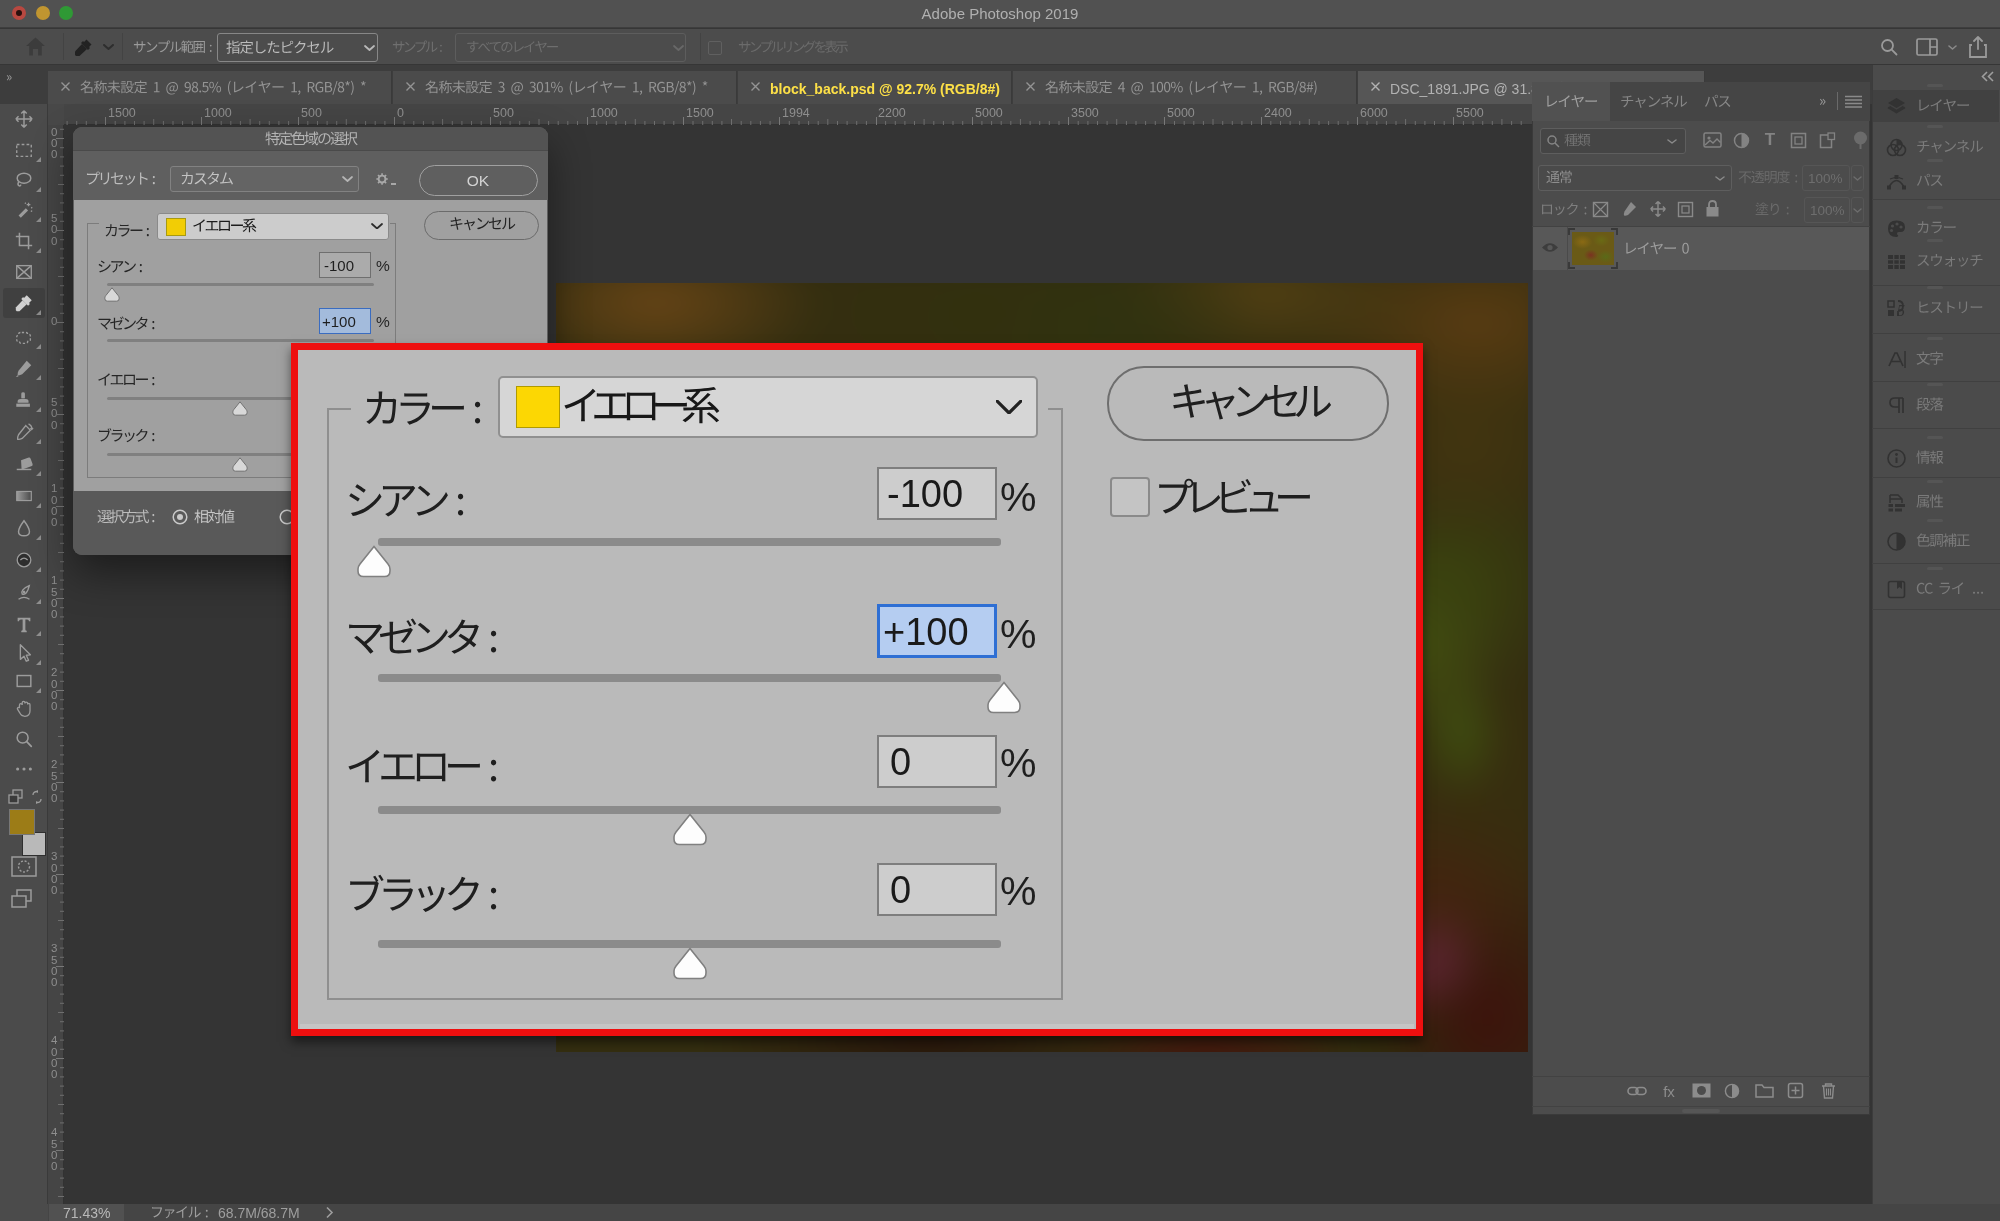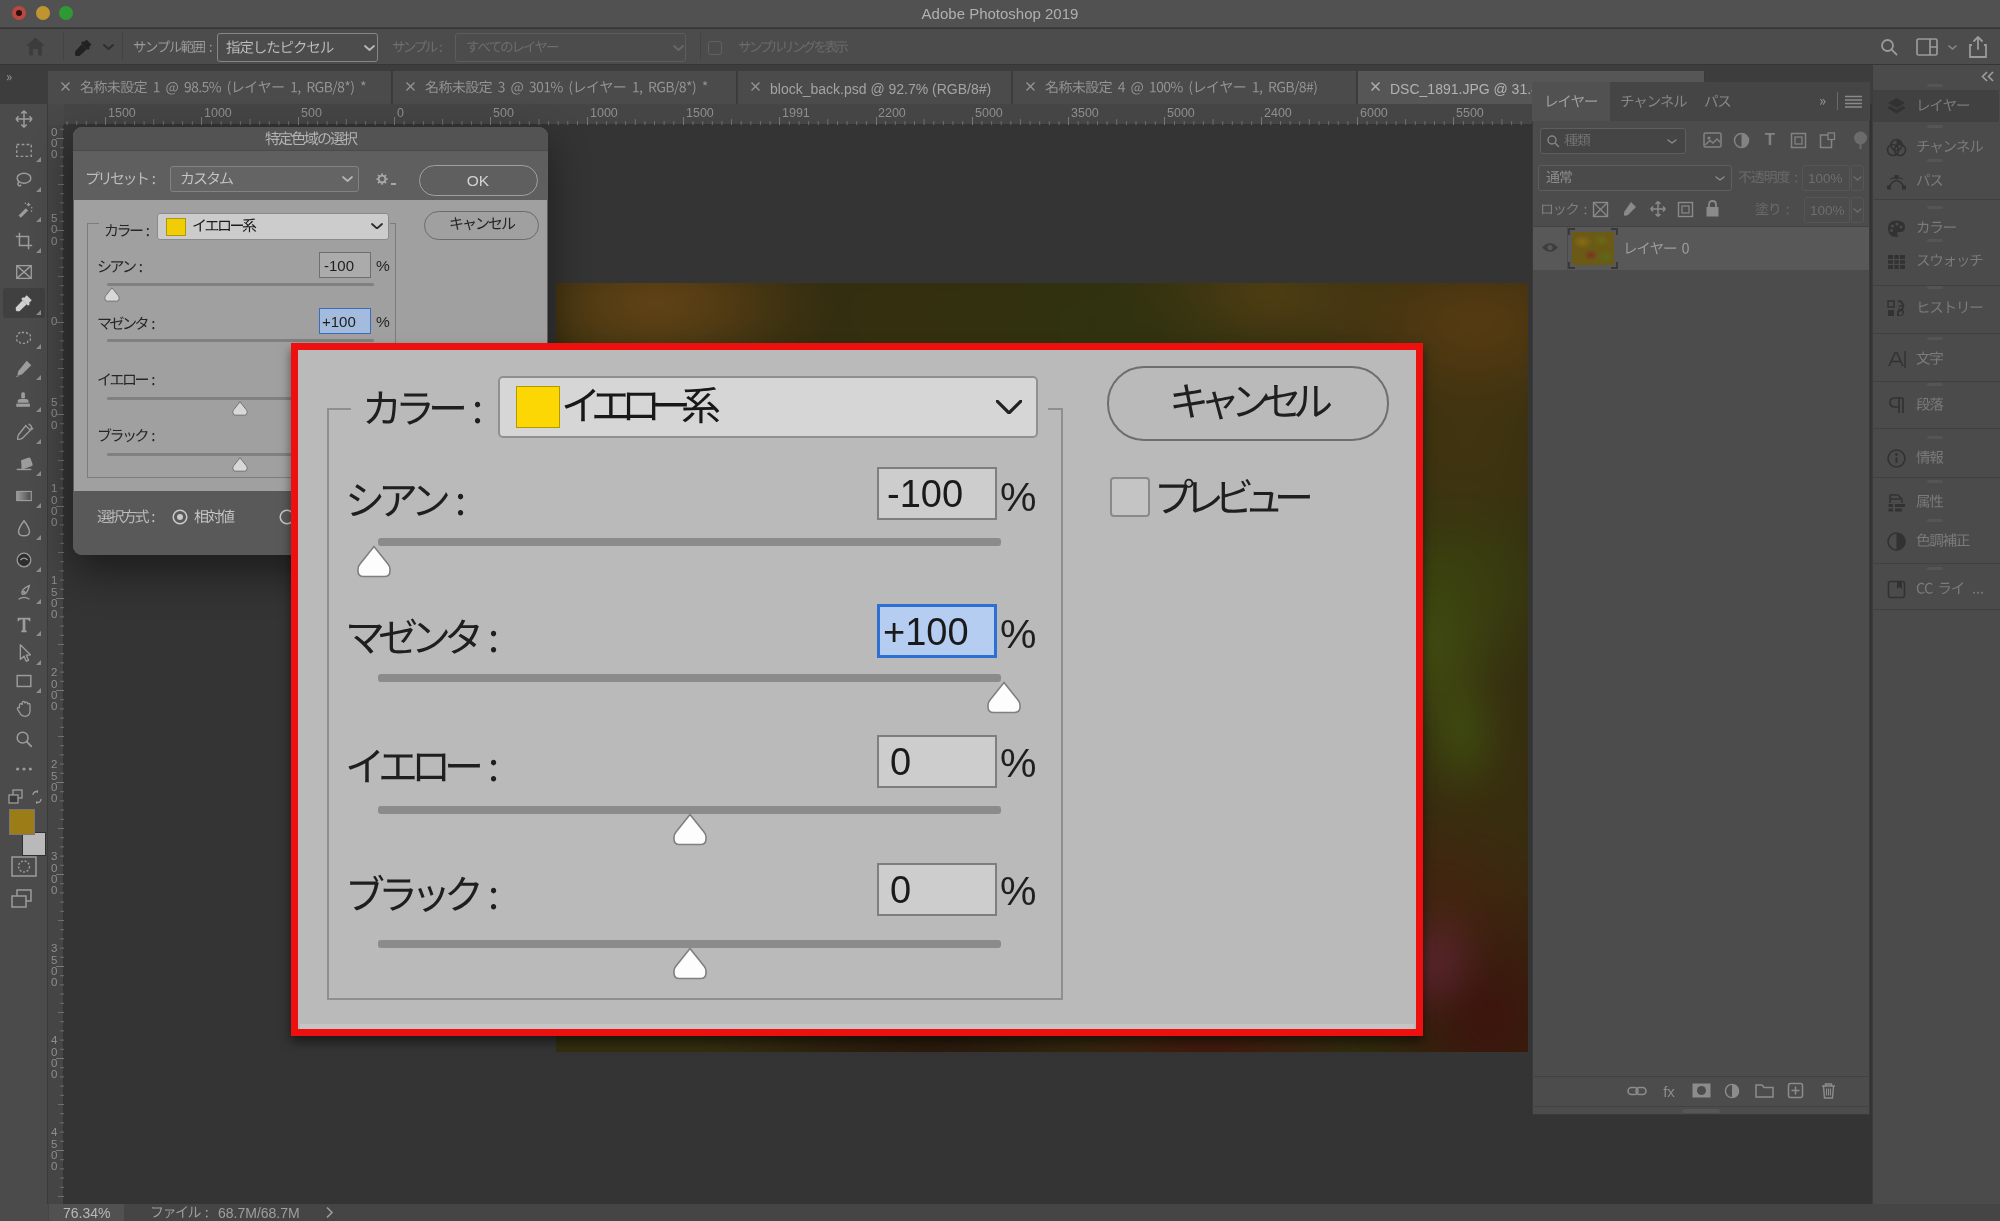--- a/index.html
+++ b/index.html
@@ -320,21 +320,21 @@
         <use href="#g46" x="19067"></use>
         <use href="#g45" x="19770"></use>
       </g>
     </svg>
     <div style="position:absolute;left:738px;top:71px;width:274px;height:33px;background:#4b4b4b;border-right:1px solid #3a3a3a;box-sizing:border-box"></div>
     <div style="position:absolute;left:750px;top:81px;width:11px;height:11px;color:#949494">
       <svg width="11" height="11" viewBox="0 0 11 11">
         <path d="M1.5 1.5 L9.5 9.5 M9.5 1.5 L1.5 9.5" stroke="#949494" stroke-width="1.4"></path>
       </svg>
     </div>
-    <div style="position:absolute;left:770px;top:88.5px;transform:translateY(-50%);font-size:14px;color:#a3a3a3;font-weight:400;white-space:nowrap;">block_back.psd @ 92.7% (RGB/8#)</div>
+    <div style="position:absolute;left:770px;top:88.5px;transform:translateY(-50%);font-size:14px;color:#fde047;font-weight:700;white-space:nowrap;">block_back.psd @ 92.7% (RGB/8#)</div>
     <div style="position:absolute;left:1013px;top:71px;width:344px;height:33px;background:#4b4b4b;border-right:1px solid #3a3a3a;box-sizing:border-box"></div>
     <div style="position:absolute;left:1025px;top:81px;width:11px;height:11px;color:#949494">
       <svg width="11" height="11" viewBox="0 0 11 11">
         <path d="M1.5 1.5 L9.5 9.5 M9.5 1.5 L1.5 9.5" stroke="#949494" stroke-width="1.4"></path>
       </svg>
     </div>
     <svg style="position:absolute;left:1045.0px;top:81.4px;overflow:visible" width="272.3" height="14.8">
       <g transform="translate(0,11.20) scale(0.014000,-0.014000)" fill="#949494">
         <use href="#g28" x="0"></use>
         <use href="#g29" x="957"></use>
@@ -539,21 +539,21 @@
     <div style="position:absolute;left:301px;top:106px;font-size:12.5px;color:#8e8e8e">500</div>
     <div style="position:absolute;left:298px;top:117px;width:1px;height:8px;background:#787878"></div>
     <div style="position:absolute;left:397px;top:106px;font-size:12.5px;color:#8e8e8e">0</div>
     <div style="position:absolute;left:394px;top:117px;width:1px;height:8px;background:#787878"></div>
     <div style="position:absolute;left:493px;top:106px;font-size:12.5px;color:#8e8e8e">500</div>
     <div style="position:absolute;left:490px;top:117px;width:1px;height:8px;background:#787878"></div>
     <div style="position:absolute;left:590px;top:106px;font-size:12.5px;color:#8e8e8e">1000</div>
     <div style="position:absolute;left:587px;top:117px;width:1px;height:8px;background:#787878"></div>
     <div style="position:absolute;left:686px;top:106px;font-size:12.5px;color:#8e8e8e">1500</div>
     <div style="position:absolute;left:683px;top:117px;width:1px;height:8px;background:#787878"></div>
-    <div style="position:absolute;left:782px;top:106px;font-size:12.5px;color:#8e8e8e">1991</div>
+    <div style="position:absolute;left:782px;top:106px;font-size:12.5px;color:#8e8e8e">1994</div>
     <div style="position:absolute;left:779px;top:117px;width:1px;height:8px;background:#787878"></div>
     <div style="position:absolute;left:878px;top:106px;font-size:12.5px;color:#8e8e8e">2200</div>
     <div style="position:absolute;left:876px;top:117px;width:1px;height:8px;background:#787878"></div>
     <div style="position:absolute;left:975px;top:106px;font-size:12.5px;color:#8e8e8e">5000</div>
     <div style="position:absolute;left:972px;top:117px;width:1px;height:8px;background:#787878"></div>
     <div style="position:absolute;left:1071px;top:106px;font-size:12.5px;color:#8e8e8e">3500</div>
     <div style="position:absolute;left:1068px;top:117px;width:1px;height:8px;background:#787878"></div>
     <div style="position:absolute;left:1167px;top:106px;font-size:12.5px;color:#8e8e8e">5000</div>
     <div style="position:absolute;left:1164px;top:117px;width:1px;height:8px;background:#787878"></div>
     <div style="position:absolute;left:1264px;top:106px;font-size:12.5px;color:#8e8e8e">2400</div>
@@ -886,21 +886,21 @@
     <svg style="position:absolute;left:11px;top:856px" width="26" height="21" viewBox="0 0 26 21">
       <rect x="1" y="1" width="24" height="19" fill="none" stroke="#9c9c9c" stroke-width="1.5"></rect>
       <circle cx="13" cy="10.5" r="5.5" fill="none" stroke="#9c9c9c" stroke-width="1.4" stroke-dasharray="2 1.7"></circle>
     </svg>
     <svg style="position:absolute;left:11px;top:889px" width="26" height="22" viewBox="0 0 26 22">
       <rect x="6" y="1" width="14" height="11" fill="none" stroke="#9c9c9c" stroke-width="1.5"></rect>
       <rect x="1" y="7" width="14" height="11" fill="#4b4b4b" stroke="#9c9c9c" stroke-width="1.5"></rect>
     </svg>
     <div style="position:absolute;left:48px;top:1204px;width:1952px;height:17px;background:#454545"></div>
     <div style="position:absolute;left:49px;top:1204px;width:75px;height:17px;background:#515151"></div>
-    <div style="position:absolute;left:63px;top:1212.5px;transform:translateY(-50%);font-size:14px;color:#b9b9b9;font-weight:400;white-space:nowrap;">76.34%</div>
+    <div style="position:absolute;left:63px;top:1212.5px;transform:translateY(-50%);font-size:14px;color:#b9b9b9;font-weight:400;white-space:nowrap;">71.43%</div>
     <svg style="position:absolute;left:150.0px;top:1205.9px;overflow:visible" width="57.2" height="14.8">
       <g transform="translate(0,11.20) scale(0.014000,-0.014000)" fill="#9e9e9e">
         <use href="#g51" x="0"></use>
         <use href="#g52" x="893"></use>
         <use href="#g19" x="1786"></use>
         <use href="#g3" x="2679"></use>
         <use href="#g6" x="3914"></use>
       </g>
     </svg>
     <div style="position:absolute;left:218px;top:1212.5px;transform:translateY(-50%);font-size:14px;color:#9e9e9e;font-weight:400;white-space:nowrap;">68.7M/68.7M</div>

